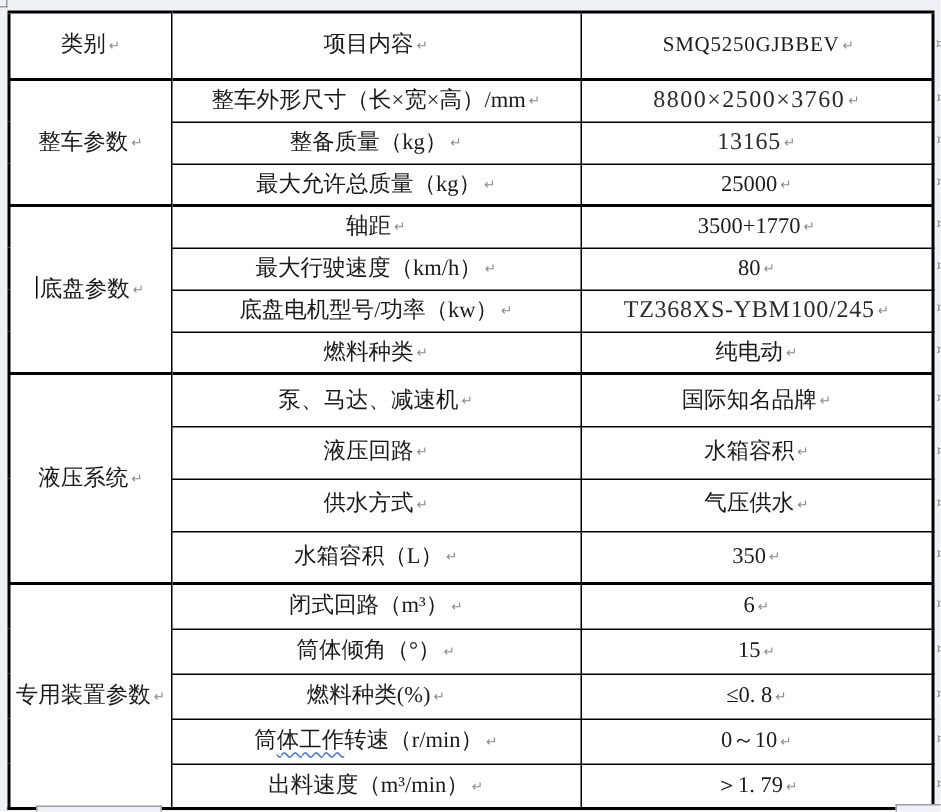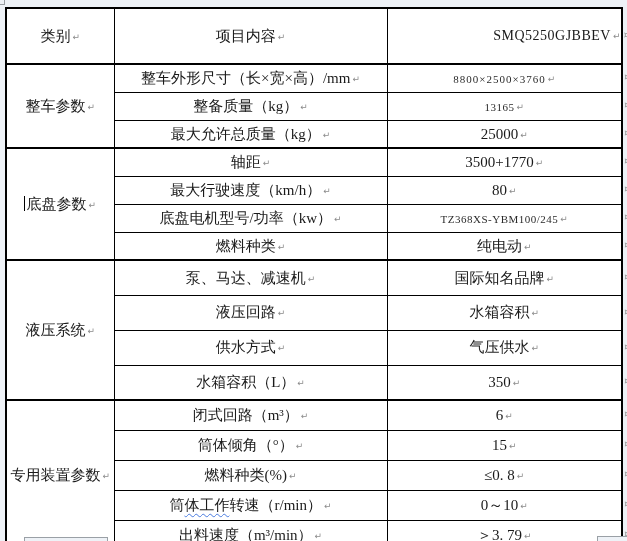--- a/index.html
+++ b/index.html
@@ -13,28 +13,28 @@
     position:absolute;left:5px;top:7px;width:616px;
     border-collapse:collapse;table-layout:fixed;
     border:2px solid #000;background:#fff;
   }
   td{
     border:1px solid #000;padding:0;text-align:center;
     font-size:15px;line-height:1.1;overflow:visible;
     white-space:nowrap;
   }
   tr.group-start td{border-top-width:2px;}
-  tr.h-head{height:56px;}
+  tr.h-head{height:45px;}
   tr.g0{height:28px;}
   tr.g1{height:28px;}
   tr.g2{height:35px;}
   tr.g3{height:30px;}
   .c3{position:relative;}
-  .head-model{text-align:right;padding-left:3px;font-size:14px;letter-spacing:.5px;}
-  .small{font-size:11px;color:#2b2b2b;letter-spacing:.5px;}
+  .head-model{text-align:center;padding-left:3px;font-size:14px;letter-spacing:.5px;}
+  .small{font-size:16px;color:#2b2b2b;letter-spacing:.5px;}
   .dim{letter-spacing:1px;}
   .pmark{font-size:9px;color:#8b8b8b;margin-left:2px;vertical-align:1px;font-family:"DejaVu Sans",sans-serif;}
   .rowend{
     position:absolute;right:-9px;top:50%;transform:translateY(-50%);
     font-size:9px;color:#8b8b8b;font-family:"DejaVu Sans",sans-serif;
   }
   .caret{display:inline-block;width:1px;height:15px;background:#000;margin-right:1px;vertical-align:-2px;}
   .wavy{
     text-decoration:underline;text-decoration-style:wavy;
     text-decoration-color:#4a7be0;text-decoration-thickness:1px;
@@ -123,19 +123,19 @@
       <tr class="g3">
         <td class="c2"><span>燃料种类(%)</span><span class="pmark">↵</span></td>
         <td class="c3"><span>≤0. 8</span><span class="pmark">↵</span><span class="rowend">¤</span></td>
       </tr>
       <tr class="g3">
         <td class="c2"><span>筒</span><span class="wavy">体工作</span><span>转速（r/min）</span><span class="pmark">↵</span></td>
         <td class="c3"><span>0～10</span><span class="pmark">↵</span><span class="rowend">¤</span></td>
       </tr>
       <tr class="g3">
         <td class="c2"><span>出料速度（m³/min）</span><span class="pmark">↵</span></td>
-        <td class="c3"><span>＞3. 79</span><span class="pmark">↵</span><span class="rowend">¤</span></td>
+        <td class="c3"><span>＞1. 79</span><span class="pmark">↵</span><span class="rowend">¤</span></td>
       </tr>
     </tbody>
 </table>
 
 <div class="frag-bl"></div>
 <div class="frag-br"></div>
 
 </body></html>

